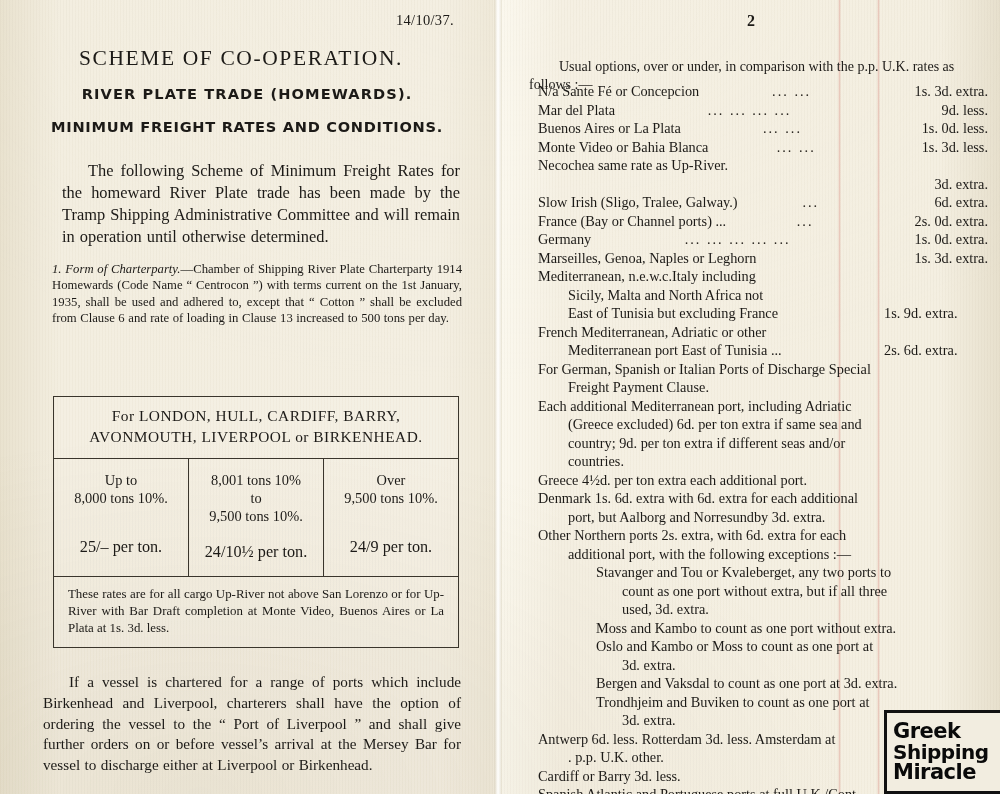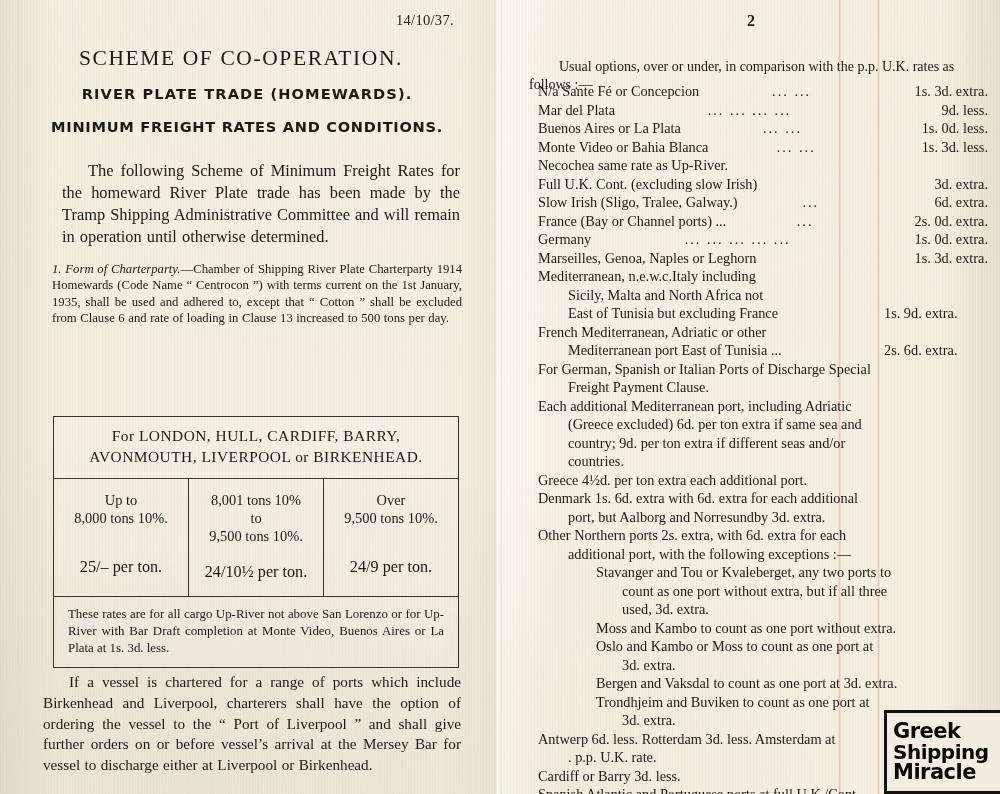--- a/index.html
+++ b/index.html
@@ -50,21 +50,21 @@
     word-spacing:1px;}
 
   .clause{position:absolute;left:52px;top:248px;width:410px;
     font-size:12.7px;line-height:1.30;text-align:justify;word-spacing:.4px;}
   .clause .num{font-style:italic;}
   .clause .ital{font-style:italic;}
 
   .basis{position:absolute;left:0;right:0;top:366px;text-align:center;
     font-size:15.2px;letter-spacing:1.1px;}
 
-  .ratebox{position:absolute;left:53px;top:416px;width:404px;
+  .ratebox{position:absolute;left:53px;top:396px;width:404px;
     border:1px solid #3a352c;background:rgba(255,255,255,.08);}
   .ratebox .bhead{padding:9px 12px 10px;border-bottom:1px solid #3a352c;
     text-align:center;font-size:15.4px;line-height:1.35;letter-spacing:.5px;}
   .ratebox .brow{display:flex;border-bottom:1px solid #3a352c;}
   .ratebox .bcell{flex:1;padding:12px 4px 13px;text-align:center;font-size:14.4px;line-height:1.28;}
   .ratebox .bcell + .bcell{border-left:1px solid #3a352c;}
   .ratebox .bcell .rng{min-height:50px;}
   .ratebox .bcell .amt{margin-top:16px;font-size:16.2px;}
   .ratebox .bfoot{padding:9px 14px 10px;font-size:12.9px;line-height:1.32;text-align:justify;}
 
@@ -183,21 +183,20 @@
           </div>
           <div class="rrow">
             <span class="nm">Monte Video or Bahia Blanca</span>
             <span class="dots">...     ...</span>
             <span class="val">1s. 3d. less.</span>
           </div>
         </div>
       <div class="rplain">Necochea same rate as Up-River.</div>
       <div id="rate-rows-2">
           <div class="rrow">
-            <span class="nm">Full U.K. Cont. (excluding slow Irish)</span>
             <span class="dots"></span>
             <span class="val">3d. extra.</span>
           </div>
           <div class="rrow">
             <span class="nm">Slow Irish (Sligo, Tralee, Galway.)</span>
             <span class="dots">...</span>
             <span class="val">6d. extra.</span>
           </div>
           <div class="rrow">
             <span class="nm">France (Bay or Channel ports) ...</span>
@@ -266,21 +265,21 @@
             <div class="ind2">Oslo and Kambo or Moss to count as one port at</div>
             <div class="ind3">3d. extra.</div>
           </div>
           <div class="rblock">
             <div class="ind2">Bergen and Vaksdal to count as one port at 3d. extra.</div>
             <div class="ind2">Trondhjeim and Buviken to count as one port at</div>
             <div class="ind3">3d. extra.</div>
           </div>
           <div class="rblock">
             <div>Antwerp 6d. less.  Rotterdam 3d. less.  Amsterdam at</div>
-            <div class="ind">. p.p. U.K. rate.</div>
+            <div class="ind">. p.p. U.K. other.</div>
           </div>
           <div class="rblock">
             <div>Cardiff or Barry 3d. less.</div>
           </div>
           <div class="rblock">
             <div>Spanish Atlantic and Portuguese ports at full U.K./Cont.</div>
           </div>
         </div>
     </div>
   </div>

